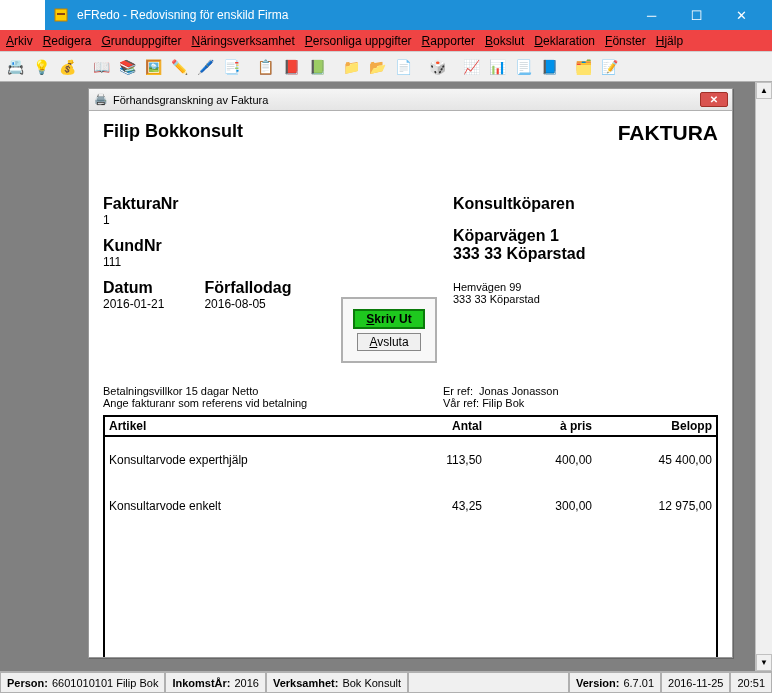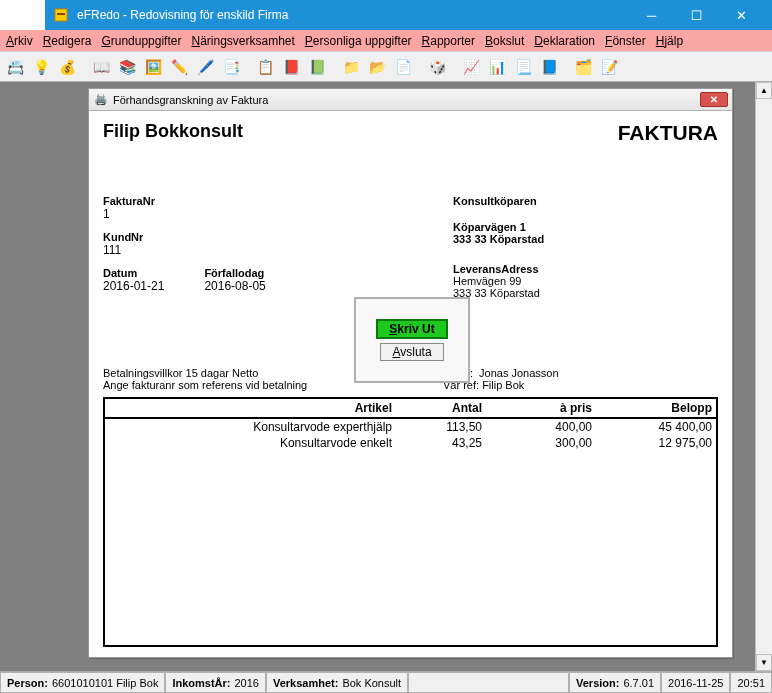--- a/index.html
+++ b/index.html
@@ -30,21 +30,21 @@
   .titlebar .title-text { font-size: 12px; }
   .titlebar .win-controls { margin-left: auto; display: flex; }
   .win-btn {
     width: 45px; height: 30px;
     display: flex; align-items: center; justify-content: center;
     color: #fff; font-size: 13px;
   }
   .win-btn.close { background: transparent; }
 
   .menubar {
-    background: #fca5a5;
+    background: #ef4444;
     height: 22px;
     display: flex;
     align-items: center;
     padding: 0 6px;
     gap: 10px;
     border-bottom: 1px solid #d0d0d0;
   }
   .menu-item { font-size: 12px; cursor: default; }
   .menu-item u { text-decoration: underline; }
 
@@ -113,30 +113,30 @@
     position: relative;
     overflow: hidden;
   }
   .hdr-row { display: flex; justify-content: space-between; align-items: flex-start; }
   .company-name { font-size: 18px; font-weight: bold; }
   .doc-type { font-size: 21px; font-weight: bold; text-align: right; }
 
   .info-block { margin-top: 50px; display: flex; }
   .left-col { width: 260px; }
   .right-col { flex: 1; }
-  .lbl { font-weight: bold; font-size: 11px; }
+  .lbl { font-weight: bold; font-size: 16px; }
   .val { font-size: 12px; margin-bottom: 10px; }
   .inline-pair { display: flex; gap: 40px; }
   .small-line { font-size: 11px; }
 
   .action-box {
     position: absolute;
-    left: 265px; top: 186px;
+    left: 252px; top: 186px;
     border: 2px solid #b0b0b0;
-    padding: 20px;
+    padding: 10px;
     background: #f8f8f8;
     display: flex; flex-direction: column; gap: 4px;
     align-items: center;
   }
   .btn-skriv {
     background: #1ec81e;
     border: 2px solid #0a7a0a;
     color: #000;
     font-weight: bold;
     font-size: 12px;
@@ -164,25 +164,25 @@
     height: 250px;
     display: flex; flex-direction: column;
     font-size: 12px;
   }
   .item-head {
     display: flex;
     border-bottom: 2px solid #000;
     font-weight: bold;
     padding: 2px 4px;
   }
-  .c-art { flex: 1; text-align: right; }
+  .c-art { flex: 1; }
   .c-ant { width: 90px; text-align: right; }
   .c-pris { width: 110px; text-align: right; }
   .c-bel { width: 120px; text-align: right; }
-  .item-row { display: flex; padding: 1px 4px; }
+  .item-row { display: flex; padding: 16px 4px; }
 
   .statusbar {
     height: 22px;
     background: #f0f0f0;
     border-top: 1px solid #b0b0b0;
     display: flex;
     align-items: stretch;
     font-size: 11px;
   }
   .sb-cell {
@@ -286,21 +286,20 @@
               <div class="val">2016-08-05</div>
             </div>
           </div>
         </div>
         <div class="right-col" style="padding-left:90px">
           <div class="lbl">Konsultköparen</div>
           <div style="height:14px"></div>
           <div class="lbl">Köparvägen 1</div>
           <div class="lbl">333 33 Köparstad</div>
           <div style="height:18px"></div>
-          <div class="small-line"><b>LeveransAdress</b></div>
           <div class="small-line">Hemvägen 99</div>
           <div class="small-line">333 33 Köparstad</div>
         </div>
       </div>
 
       <div class="action-box">
         <div class="btn-skriv"><u>S</u>kriv Ut</div>
         <div class="btn-avsluta"><u>A</u>vsluta</div>
       </div>
 

